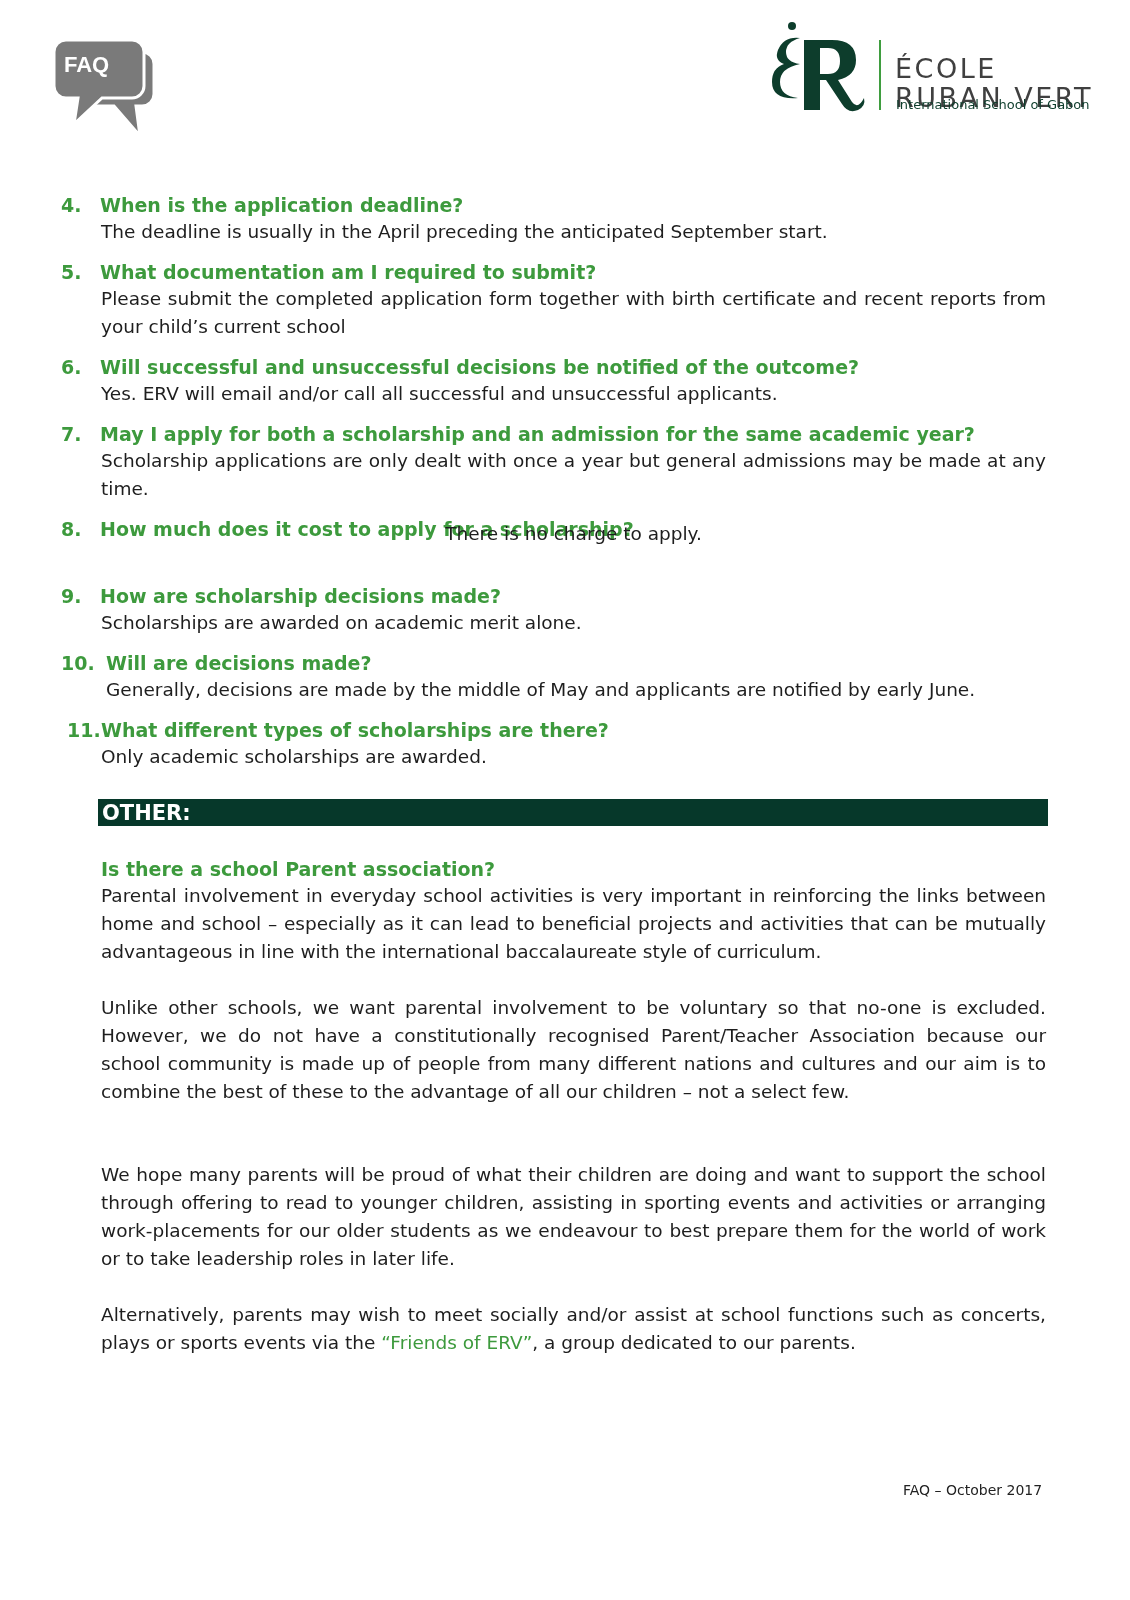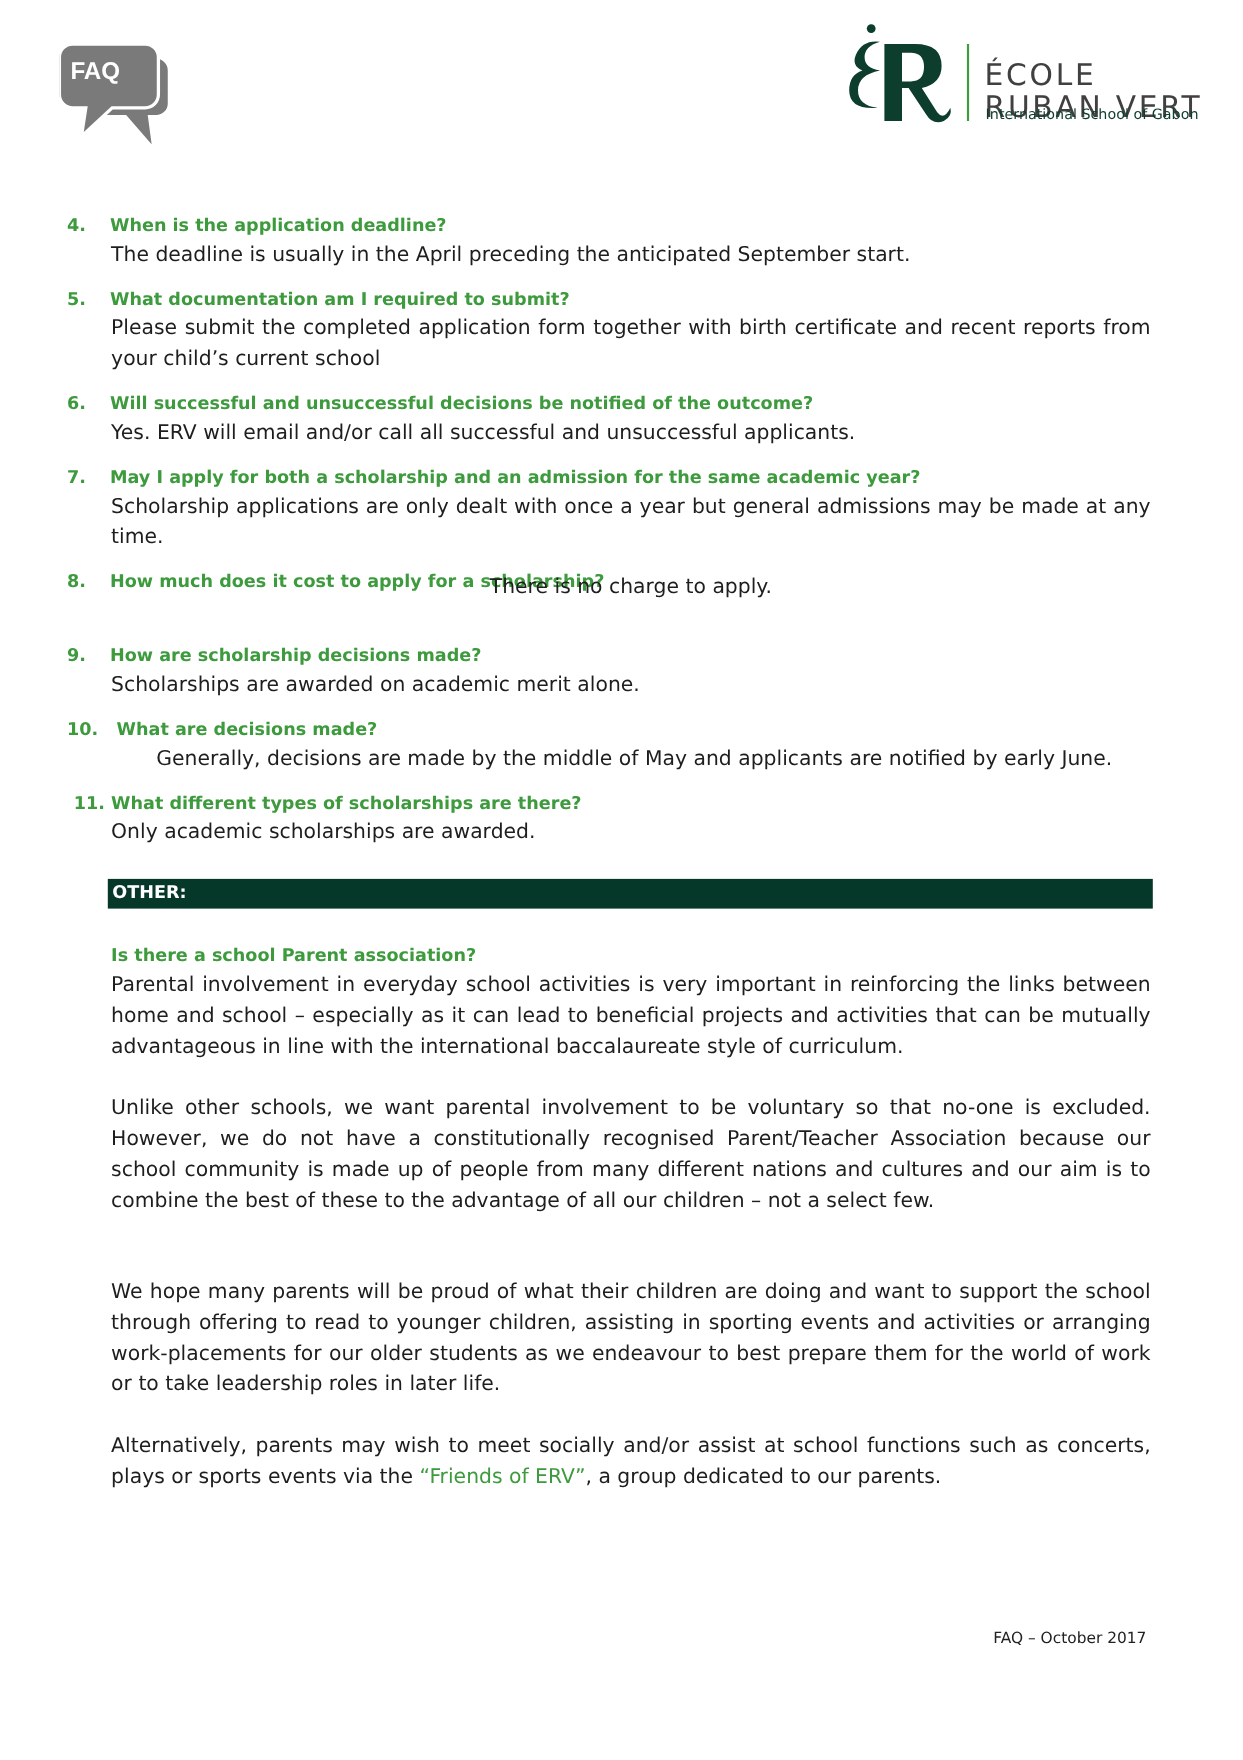--- a/index.html
+++ b/index.html
@@ -9,27 +9,27 @@
     .school-logo { position: absolute; left: 770px; top: 20px; width: 330px; height: 95px; }
     .school-logo .mono { position: absolute; left: 0; top: 0; width: 100px; height: 95px; }
     .school-logo .vbar { position: absolute; left: 109px; top: 20px; width: 2px; height: 70px; background: #3f9d3f; }
     .school-logo .name1, .school-logo .name2 { position: absolute; left: 125px; font-size: 27px; letter-spacing: 2.5px;
            color: #404040; font-family: "DejaVu Sans", sans-serif; line-height: 30px; }
     .school-logo .name1 { top: 34px; }
     .school-logo .name2 { top: 63px; }
     .school-logo .sub { position: absolute; left: 126px; top: 97px; font-size: 13px; color: #0d3d2c; white-space: nowrap; }
 
     .content { position: absolute; left: 0; top: 0; width: 1130px; }
-    .q { position: absolute; font-weight: bold; color: #3d9a3d; font-size: 16px; line-height: 24px; white-space: nowrap; }
+    .q { position: absolute; font-weight: bold; color: #3d9a3d; font-size: 19px; line-height: 24px; white-space: nowrap; }
     .q .num { display: inline-block; }
     .a { position: absolute; font-size: 18.5px; line-height: 28px; color: #1e1e1e; }
     .a.just { text-align: justify; text-align-last: left; }
 
     .section-bar { position: absolute; left: 98px; top: 799px; width: 950px; height: 27px; background: #06382a; }
-    .section-bar span { position: absolute; left: 4px; top: 2px; color: #ffffff; font-weight: bold; font-size: 16px; }
+    .section-bar span { position: absolute; left: 4px; top: 2px; color: #ffffff; font-weight: bold; font-size: 21px; }
 
     .para { position: absolute; left: 101px; width: 945px; font-size: 18.5px; line-height: 28px; text-align: justify; text-align-last: left; }
     .green-link { color: #3d9a3d; }
     .footer { position: absolute; left: 903px; top: 1482px; font-size: 14px; color: #222; white-space: nowrap; }
   </style>
 </head>
 <body>
 
 <div class="faq-logo">
   <svg width="104" height="100" viewBox="0 0 104 100">
@@ -77,23 +77,23 @@
     <span class="num" style="width:39px;">8.</span><span>How much does it cost to apply for a scholarship?</span>
   </div>
   <div class="a" style="left:101px;top:520px;width:945px;text-align:center;">There is no charge to apply.</div>
 
   <div class="q" style="left:61px;top:584px;">
     <span class="num" style="width:39px;">9.</span><span>How are scholarship decisions made?</span>
   </div>
   <div class="a" style="left:101px;top:609px;width:945px;">Scholarships are awarded on academic merit alone.</div>
 
   <div class="q" style="left:61px;top:651px;">
-    <span class="num" style="width:45px;">10.</span><span>What are decisions made?</span>
+    <span class="num" style="width:45px;">10.</span><span>Will are decisions made?</span>
   </div>
-  <div class="a" style="left:106px;top:676px;width:945px;margin-left:36px;">Generally, decisions are made by the middle of May and applicants are notified by early June.</div>
+  <div class="a" style="left:106px;top:676px;width:945px;">Generally, decisions are made by the middle of May and applicants are notified by early June.</div>
 
   <div class="q" style="left:67px;top:718px;">
     <span class="num" style="width:34px;">11.</span><span>What different types of scholarships are there?</span>
   </div>
   <div class="a" style="left:101px;top:743px;width:945px;">Only academic scholarships are awarded.</div>
 
   <div class="section-bar">
     <span>OTHER:</span>
   </div>
 

